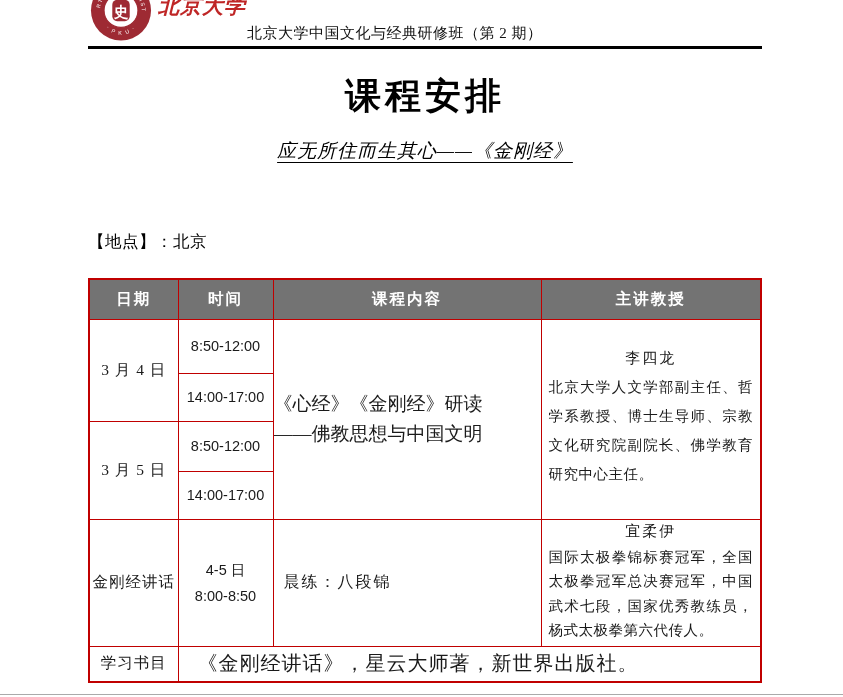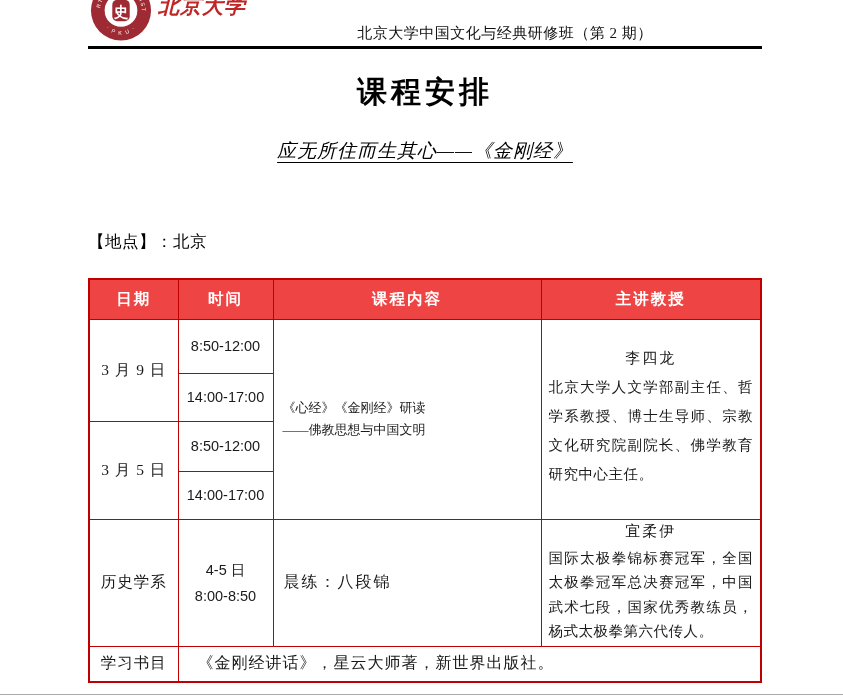--- a/index.html
+++ b/index.html
@@ -6,58 +6,58 @@
   html,body { background:#fff; }
   body { font-family:"Liberation Serif", serif; color:#1a1a1a; }
   #page { position:relative; width:843px; height:697px; background:#ffffff; overflow:hidden; }
 
   
   #seal { position:absolute; left:90px; top:-21px; width:62px; height:63px; }
   #dept-name { position:absolute; left:158px; top:-4px; width:130px;
                color:#bf2626; font-weight:bold; font-style:italic;
                font-size:21px; line-height:21px; letter-spacing:1px;
                font-family:"Liberation Serif", serif; }
-  #program-title { position:absolute; right:88px; top:24px; width:500px;
-                   text-align:center; font-size:15px; letter-spacing:0.5px;
+  #program-title { position:absolute; right:96px; top:24px; width:500px;
+                   text-align:left; font-size:15px; letter-spacing:0.5px;
                    font-family:"Liberation Serif", serif; color:#111; }
   #header-rule { position:absolute; left:88px; top:46px; width:674px; height:3px; background:#000; }
 
   
   #doc-title { position:absolute; left:88px; top:72px; width:674px; text-align:center;
                font-family:"Liberation Sans", sans-serif; font-weight:bold;
-               font-size:30px; letter-spacing:4px; color:#000; }
+               font-size:36px; letter-spacing:4px; color:#000; }
   #doc-subtitle { position:absolute; left:88px; top:138px; width:674px; text-align:center; }
   #doc-subtitle span { font-style:italic; font-size:19px; letter-spacing:1px;
                text-decoration:underline; text-underline-offset:5px; color:#000; }
 
   
   .meta-line { position:absolute; left:88px; font-size:16.5px; letter-spacing:0.5px; color:#000; }
   #meta-time  { top:199px; }
   #meta-place { top:231px; }
 
   
   #schedule { position:absolute; left:88px; top:278px; width:672px;
               border-collapse:collapse; table-layout:fixed;
               border:2.5px solid #c00000; }
   #schedule td, #schedule th { border:1.5px solid #c00000; vertical-align:middle;
               overflow:hidden; }
-  #schedule th { background:#ef4444; color:#ffffff; font-weight:bold;
+  #schedule th { background:#737373; color:#ffffff; font-weight:bold;
               font-size:15.5px; letter-spacing:2px; text-align:center;
               font-family:"Liberation Sans", sans-serif; }
   .date-cell { font-size:15.5px; text-align:center; letter-spacing:1px; }
   .time-cell { font-family:"Liberation Sans", sans-serif; font-size:14.5px; text-align:center; }
-  .course-cell { font-size:13px; padding-left:9px; }
+  .course-cell { font-size:19px; }
   .course-cell .l2 { margin-top:4px; }
   .person-cell { padding:2px 7px; font-size:14.5px; }
   .person-name { text-align:center; font-size:15px; letter-spacing:2px; margin-bottom:5px; }
   .person-bio  { text-align:justify; line-height:29px; letter-spacing:0.5px; }
-  .person-bio.tight { line-height:24.5px; }
+  .person-bio.tight { line-height:24.5px;font-family:Liberation Mono, monospace; }
   .activity-cell { font-size:16px; padding-left:10px; letter-spacing:2px; }
   .two-line-time { line-height:26px; }
-  .book-cell { font-size:16px; padding-left:19px; letter-spacing:1px;margin-top:45px; }
+  .book-cell { font-size:20px; padding-left:19px; letter-spacing:1px;margin-top:45px; }
 
   
   #page-bottom-rule { position:absolute; left:0; top:694px; width:843px; height:1px; background:#aaa; }
 
   
   .seal-arc { font-family:"Liberation Sans", sans-serif; font-size:5.5px; letter-spacing:1.5px; fill:#fff; }
 </style>
 </head>
 <body>
 
@@ -107,21 +107,21 @@
         <col style="width:220px">
     </colgroup>
     <tbody>
         <tr style="height:40px">
       <th>日期</th>
       <th>时间</th>
       <th>课程内容</th>
       <th>主讲教授</th>
     </tr>
     <tr style="height:54px">
-      <td rowspan="2" class="date-cell">3 月 9 日</td>
+      <td rowspan="2" class="date-cell">3 月 4 日</td>
       <td class="time-cell">8:50-12:00</td>
       <td rowspan="4" class="course-cell">
         <div class="l1">《心经》《金刚经》研读</div>
         <div class="l2">——佛教思想与中国文明</div>
       </td>
       <td rowspan="4" class="person-cell">
         <div class="person-name">李四龙</div>
         <div class="person-bio">北京大学人文学部副主任、哲学系教授、博士生导师、宗教文化研究院副院长、佛学教育研究中心主任。</div>
       </td>
     </tr>
@@ -129,21 +129,21 @@
       <td class="time-cell">14:00-17:00</td>
     </tr>
     <tr style="height:50px">
       <td rowspan="2" class="date-cell">3 月 5 日</td>
       <td class="time-cell">8:50-12:00</td>
     </tr>
     <tr style="height:48px">
       <td class="time-cell">14:00-17:00</td>
     </tr>
     <tr style="height:125px">
-      <td class="date-cell">历史学系</td>
+      <td class="date-cell">金刚经讲话</td>
       <td class="time-cell two-line-time">
         <div>4-5 日</div>
         <div>8:00-8:50</div>
       </td>
       <td class="activity-cell">晨练：八段锦</td>
       <td class="person-cell">
         <div class="person-name">宜柔伊</div>
         <div class="person-bio tight">国际太极拳锦标赛冠军，全国太极拳冠军总决赛冠军，中国武术七段，国家优秀教练员，杨式太极拳第六代传人。</div>
       </td>
     </tr>

